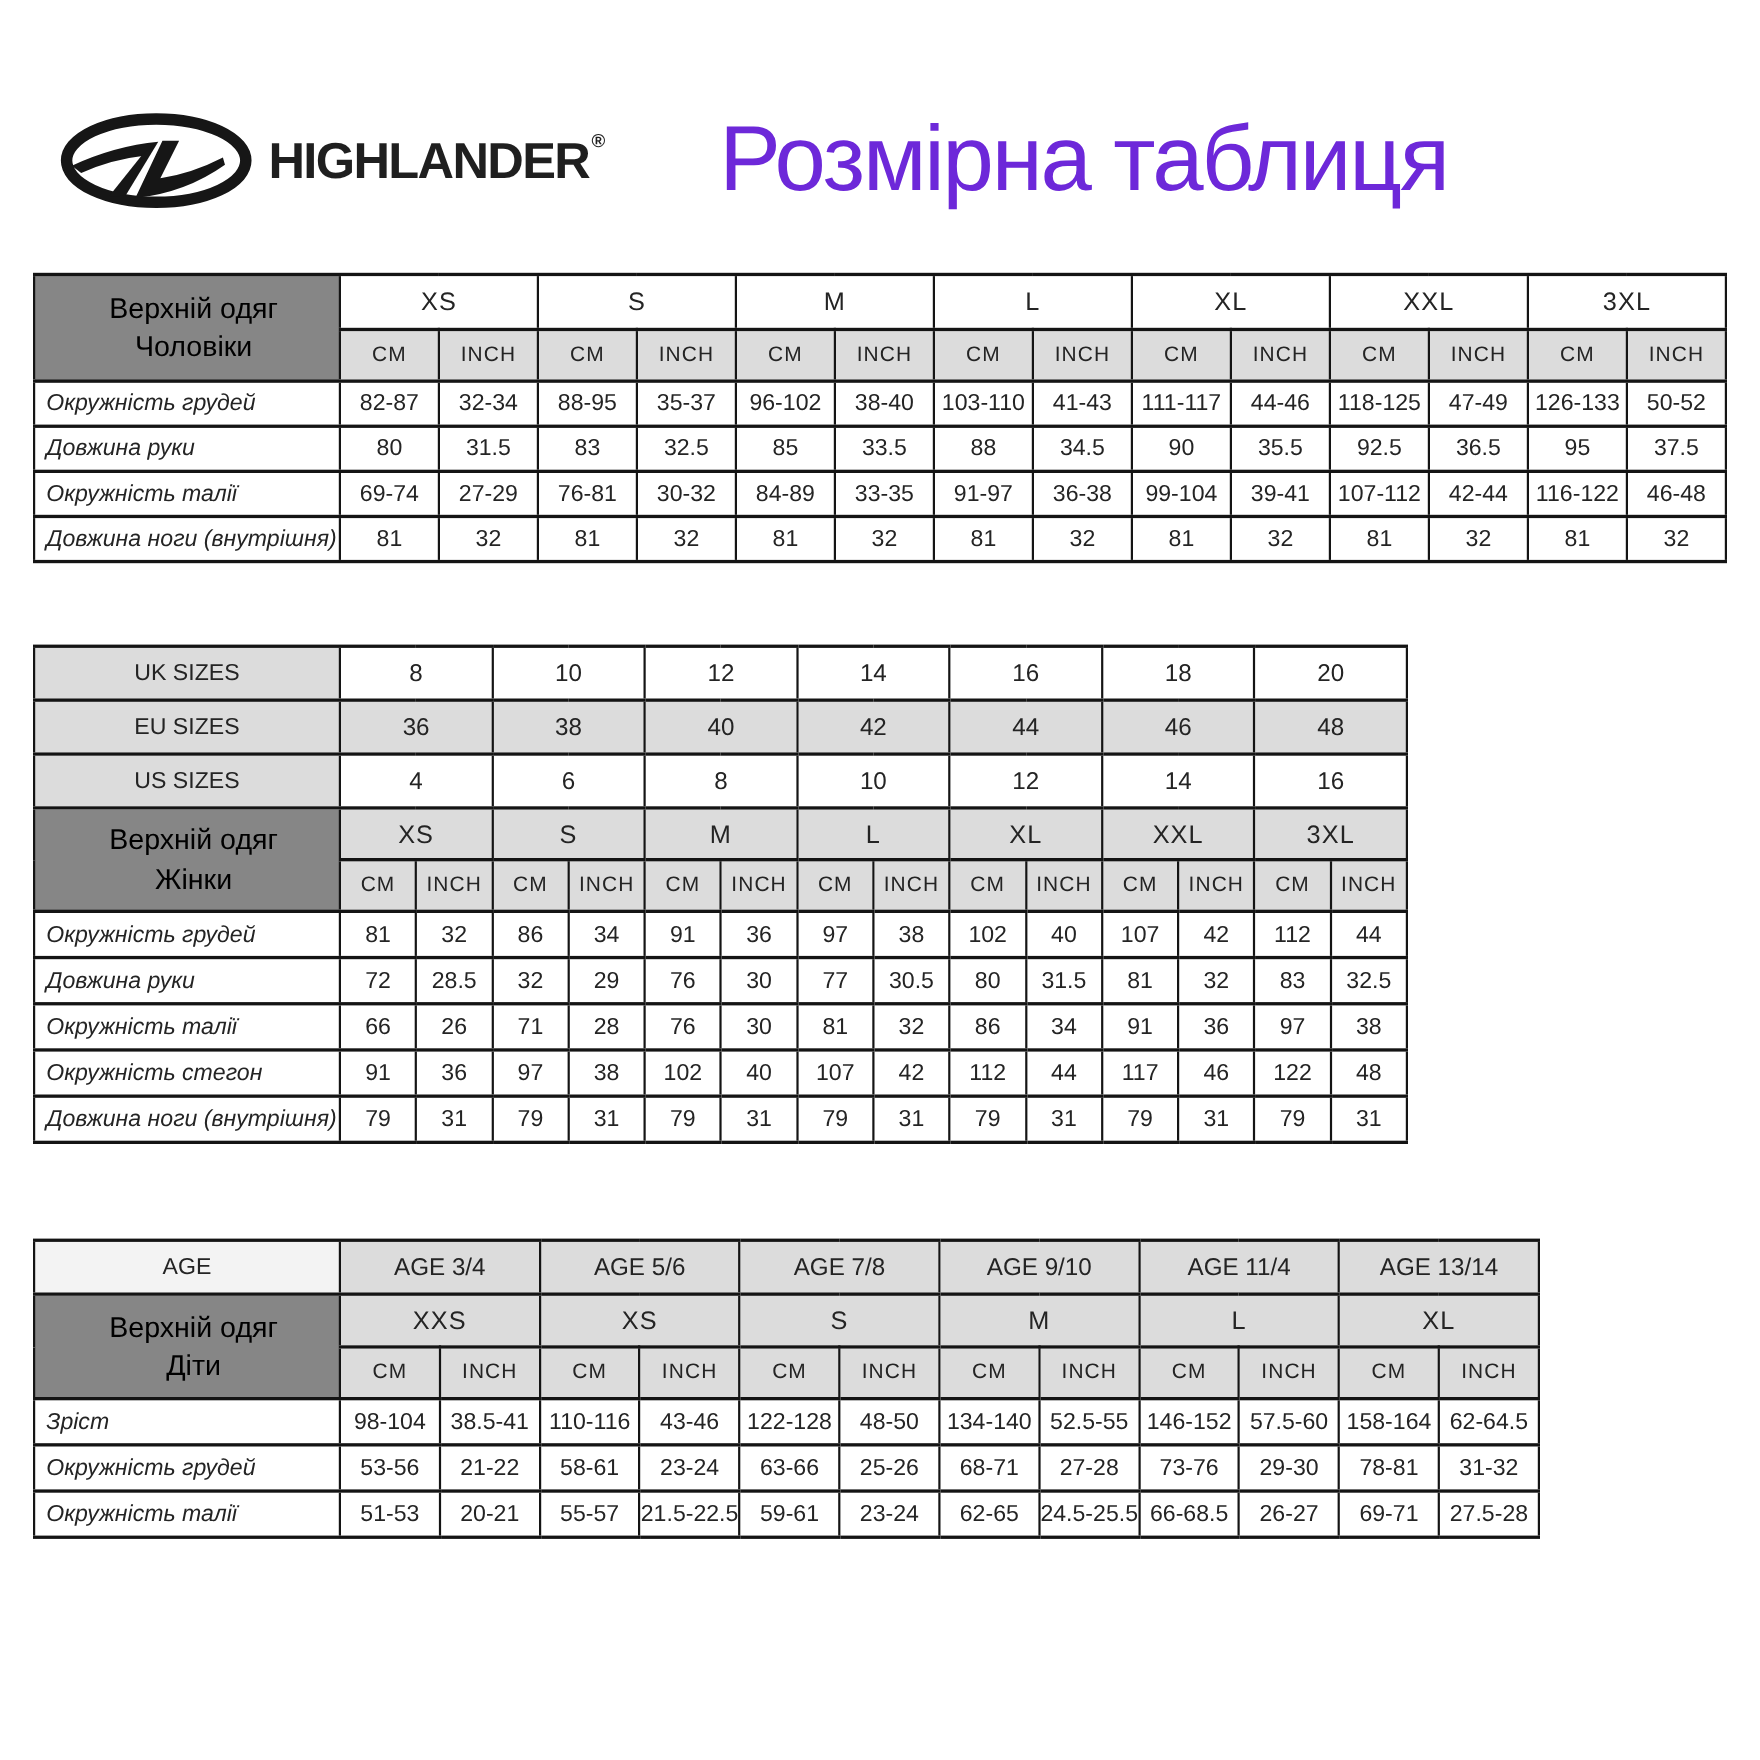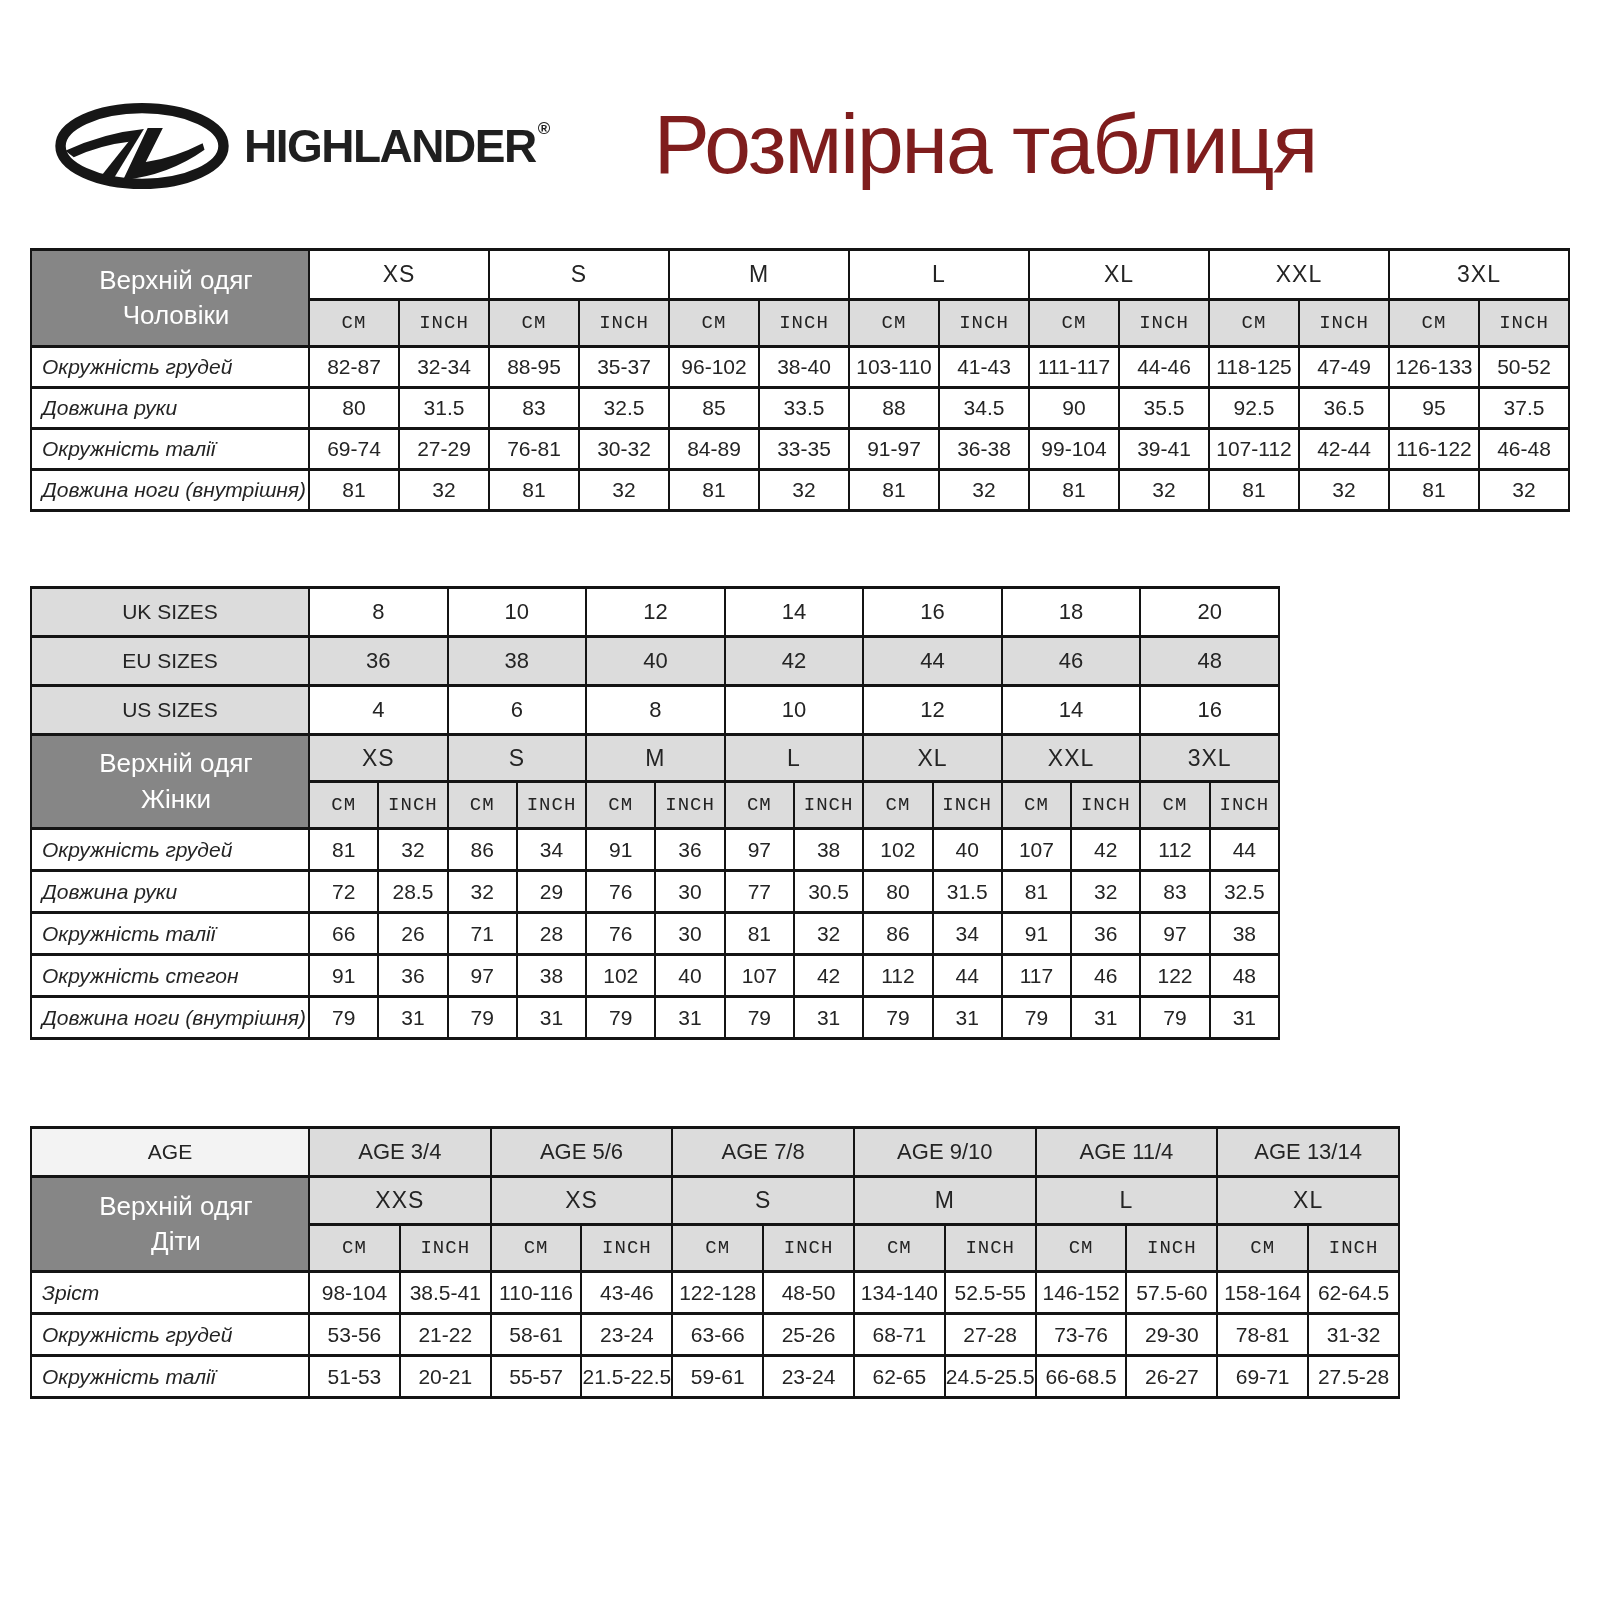--- a/index.html
+++ b/index.html
@@ -6,45 +6,45 @@
   body{width:1600px;height:1600px;font-family:"Liberation Sans",sans-serif;color:#1f1f1f;}
   .sheet{position:relative;width:1600px;height:1600px;background:#fff;overflow:hidden;}
 
   
   .brand{position:absolute;left:52px;top:102px;display:flex;align-items:center;justify-content:flex-end;}
   .mark{width:180px;height:88px;flex:0 0 auto;}
   .brandword-wrap{position:relative;margin-left:12px;white-space:nowrap;}
   .brandword{font-size:46px;font-weight:bold;letter-spacing:-1.5px;}
   .reg{font-size:17px;font-weight:bold;vertical-align:28px;margin-left:2px;}
   .title{position:absolute;top:96px;left:985px;transform:translateX(-50%);
-         font-size:84px;font-weight:normal;letter-spacing:-2px;white-space:nowrap;margin:0;color:#7f1d1d;}
+         font-size:84px;font-weight:normal;letter-spacing:-2px;white-space:nowrap;margin:0;color:#6d28d9;}
 
   
   .tblhost{position:absolute;left:30px;}
   #table-men{top:248px;}
   #table-women{top:586px;}
   #table-kids{top:1126px;}
 
   
   .size-table{border-collapse:collapse;table-layout:fixed;background:#fff;}
   .size-table th,.size-table td{
       border:2px solid #141414;border-top-width:3px;border-bottom-width:3px;
       padding:0;text-align:center;vertical-align:middle;font-weight:normal;
       overflow:hidden;white-space:nowrap;color:#242424;}
   .size-table .val{font-size:21px;}
   .size-table .pre{font-size:22px;}
   .size-table .size{font-size:23px;letter-spacing:1px;}
-  .size-table .unit{font-size:19px;letter-spacing:1px;font-family:Liberation Mono, monospace;}
+  .size-table .unit{font-size:19px;letter-spacing:1px;}
   .size-table .lbl{font-size:21px;}
   .size-table .lbl.left{text-align:left;padding-left:10px;font-style:italic;}
   .size-table .lbl.center{text-align:center;}
   .shade{background:#dcdcdc;}
   .lighter{background:#f3f3f3;}
   .group{background:#868686;color:#ffffff !important;font-size:26px;line-height:1.35;}
-  .group div{color:#ffffff;padding-left:12px;}
+  .group div{color:#000000;padding-left:12px;}
 </style>
 </head>
 <body>
 
 <div class="sheet">
 
   <header>
     <div class="brand">
       <svg class="mark" viewBox="0 0 190 92" aria-hidden="true">
         <ellipse cx="95" cy="46" rx="86" ry="40" fill="none" stroke="#161616" stroke-width="11"></ellipse>

